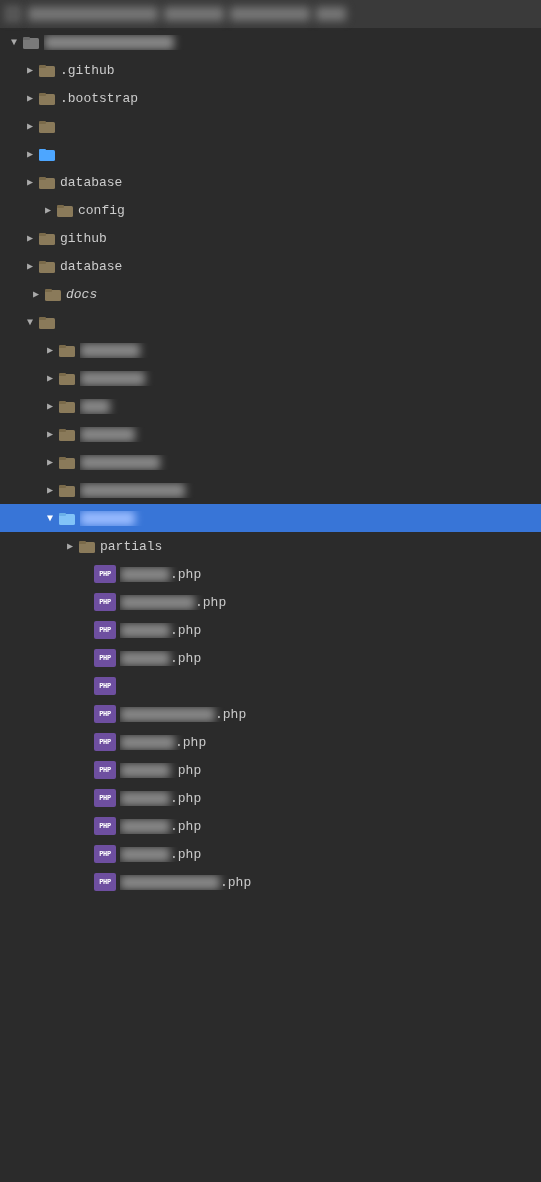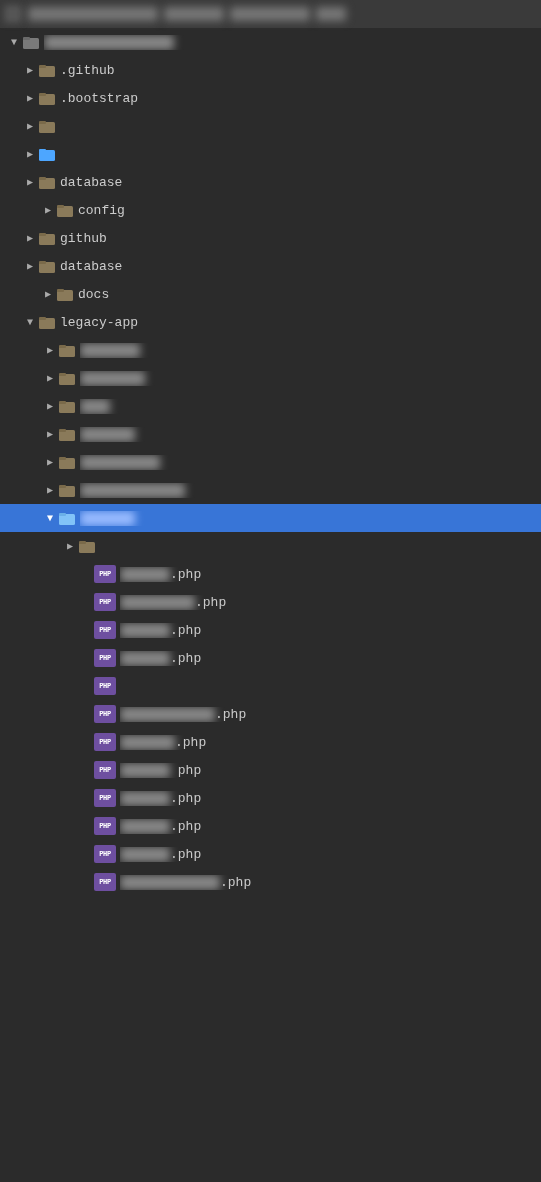--- a/index.html
+++ b/index.html
@@ -233,42 +233,41 @@
     <span class="arrow closed"></span>
     <span class="folder-icon">
       <svg class="folder-svg" viewBox="0 0 16 14" xmlns="http://www.w3.org/2000/svg">
         <rect x="0" y="3" width="16" height="11" rx="1.5" fill="#8a7a5a"></rect>
         <rect x="0" y="2" width="7" height="3" rx="1" fill="#7a6a4a"></rect>
       </svg>
     </span>
     <span class="item-label">database</span>
   </div>
 
-  <div class="tree-item" style="padding-left:20px;">
+  <div class="tree-item" style="padding-left:8px;font-style:italic;">
     <span class="indent" style="width:20px;"></span>
     <span class="arrow closed"></span>
     <span class="folder-icon">
       <svg class="folder-svg" viewBox="0 0 16 14" xmlns="http://www.w3.org/2000/svg">
         <rect x="0" y="3" width="16" height="11" rx="1.5" fill="#8a7a5a"></rect>
         <rect x="0" y="2" width="7" height="3" rx="1" fill="#7a6a4a"></rect>
       </svg>
     </span>
     <span class="item-label">docs</span>
   </div>
 
   <div class="tree-item" style="padding-left:2px;">
     <span class="indent" style="width:20px;"></span>
     <span class="arrow open"></span>
     <span class="folder-icon">
       <svg class="folder-svg" viewBox="0 0 16 14" xmlns="http://www.w3.org/2000/svg">
         <rect x="0" y="3" width="16" height="11" rx="1.5" fill="#8a7a5a"></rect>
         <rect x="0" y="2" width="7" height="3" rx="1" fill="#7a6a4a"></rect>
       </svg>
     </span>
-    <span class="item-label">legacy-app</span>
   </div>
 
   <div class="tree-item" style="padding-left:2px;">
     <span class="indent" style="width:40px;"></span>
     <span class="arrow closed"></span>
     <span class="folder-icon">
       <svg class="folder-svg" viewBox="0 0 16 14" xmlns="http://www.w3.org/2000/svg">
         <rect x="0" y="3" width="16" height="11" rx="1.5" fill="#8a7a5a"></rect>
         <rect x="0" y="2" width="7" height="3" rx="1" fill="#7a6a4a"></rect>
       </svg>
@@ -364,20 +363,21 @@
 
   <div class="tree-item" style="padding-left:2px;">
     <span class="indent" style="width:60px;"></span>
     <span class="arrow closed"></span>
     <span class="folder-icon">
       <svg class="folder-svg" viewBox="0 0 16 14" xmlns="http://www.w3.org/2000/svg">
         <rect x="0" y="3" width="16" height="11" rx="1.5" fill="#8a7a5a"></rect>
         <rect x="0" y="2" width="7" height="3" rx="1" fill="#7a6a4a"></rect>
       </svg>
     </span>
+    <span class="item-label">partials</span>
   </div>
 
   <div class="tree-item" style="padding-left:2px;">
     <span class="indent" style="width:76px;"></span>
     <span class="arrow empty"></span>
     <span class="php-icon">PHP</span>
     <span class="item-label">
       <span class="blur-text" style="width:50px; display:inline-block;">&nbsp;&nbsp;&nbsp;&nbsp;&nbsp;&nbsp;</span><span>.php</span>
     </span>
   </div>

